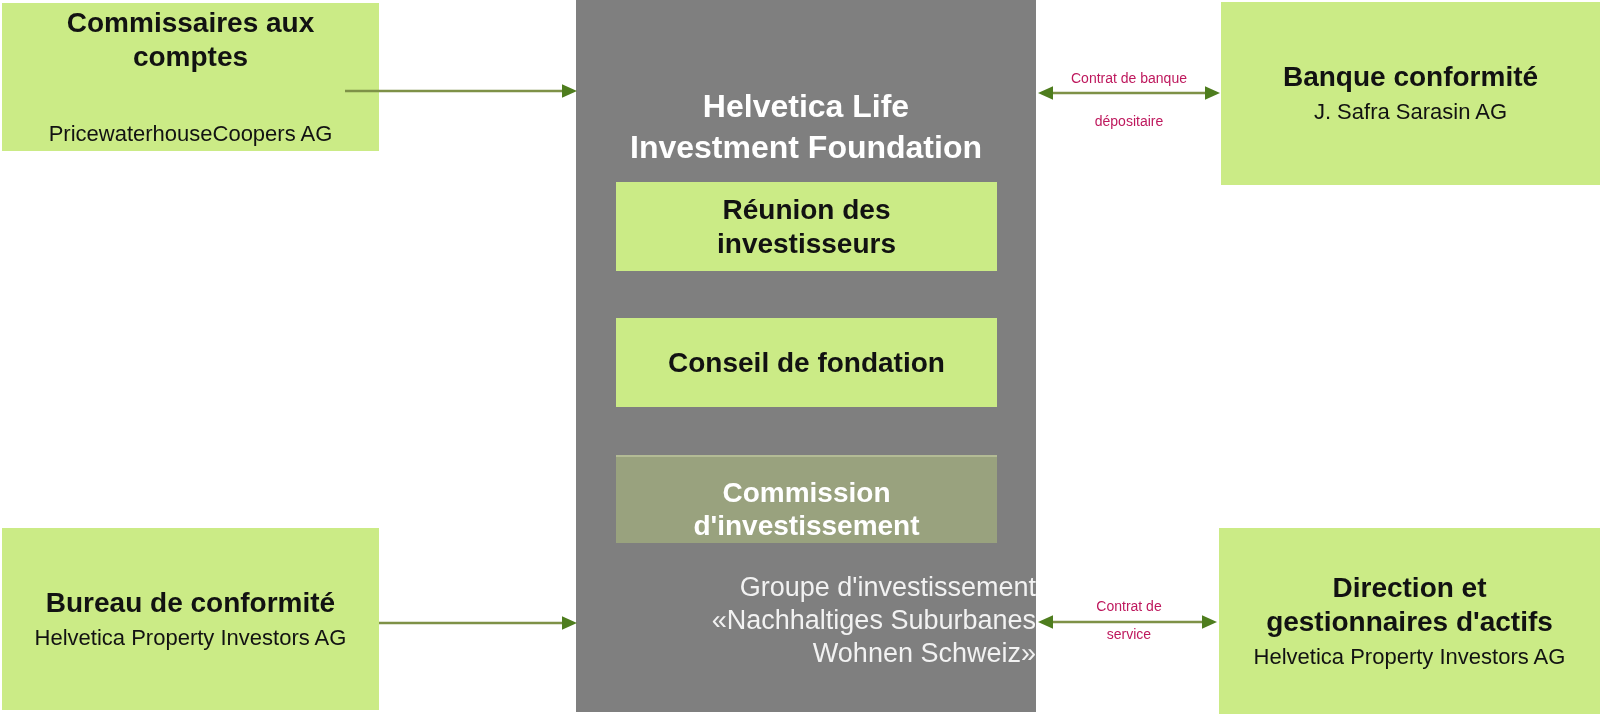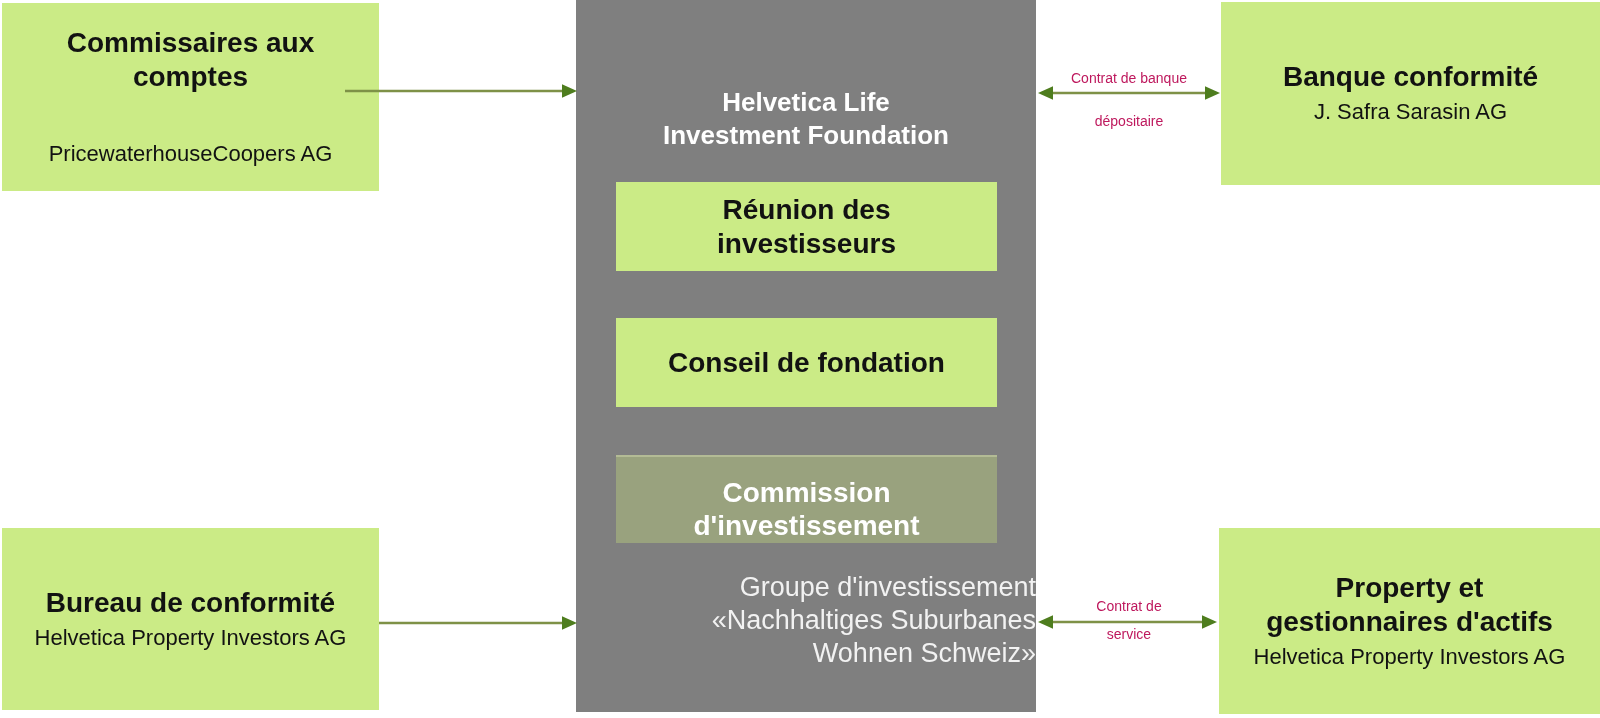--- a/index.html
+++ b/index.html
@@ -13,21 +13,21 @@
     display:flex; flex-direction:column; align-items:center; justify-content:center;
     text-align:center;
   }
   .pbox .title   { font-weight:bold; font-size:28px; line-height:1.22; white-space:pre-line; }
   .pbox .subtitle{ font-size:22px; line-height:1.3; margin-top:4px; white-space:nowrap; }
 
   
   .column { position:absolute; left:576px; top:0; width:460px; height:712px; background:#7f7f7f; }
   .col-title {
     position:absolute; top:86px; left:0; width:100%; text-align:center;
-    color:#ffffff; font-weight:bold; font-size:26px; line-height:1.28; white-space:pre-line;
+    color:#ffffff; font-weight:bold; font-size:32px; line-height:1.28; white-space:pre-line;
   }
   .inner {
     position:absolute; left:40px; width:381px; height:89px;
     display:flex; align-items:center; justify-content:center; text-align:center;
     font-weight:bold; font-size:28px; line-height:1.2; white-space:pre-line;
   }
   .inner.green { background:#cbeb86; color:#121212; }
   .inner.muted { background:#99a27e; color:#ffffff; border-top:2px solid #b3bb95; height:86px; }
   .group-label {
     position:absolute; top:571px; left:0; width:100%; text-align:right;
@@ -63,38 +63,38 @@
     <div class="inner muted" style="top:455px;align-items:flex-end;">
       <span>Commission
 d'investissement</span>
     </div>
 
     <div class="group-label">Groupe d'investissement
 «Nachhaltiges Suburbanes
 Wohnen Schweiz»</div>
   </div>
 
-  <div class="pbox" style="left:2px; top:3px; width:377px; height:188px;gap:42px;">
+  <div class="pbox" style="left:2px; top:3px; width:377px; height:148px;gap:42px;">
     <div class="title">Commissaires aux
 comptes</div>
     <div class="subtitle">PricewaterhouseCoopers AG</div>
   </div>
 
   <div class="pbox" style="left:1221px; top:2px; width:379px; height:183px;">
     <div class="title">Banque conformité</div>
     <div class="subtitle">J. Safra Sarasin AG</div>
   </div>
 
   <div class="pbox" style="left:2px; top:528px; width:377px; height:182px;">
     <div class="title">Bureau de conformité</div>
     <div class="subtitle">Helvetica Property Investors AG</div>
   </div>
 
   <div class="pbox" style="left:1219px; top:528px; width:381px; height:186px;">
-    <div class="title">Property et
+    <div class="title">Direction et
 gestionnaires d'actifs</div>
     <div class="subtitle">Helvetica Property Investors AG</div>
   </div>
 
   <svg class="arrows" width="1600" height="718" viewBox="0 0 1600 718">
 
     <g>
       <line x1="345" y1="91" x2="562" y2="91" stroke="#7e9147" stroke-width="2.5"></line>
       <polygon points="577,91 562,84.2 562,97.8" fill="#4e7d1e"></polygon>
     </g>

